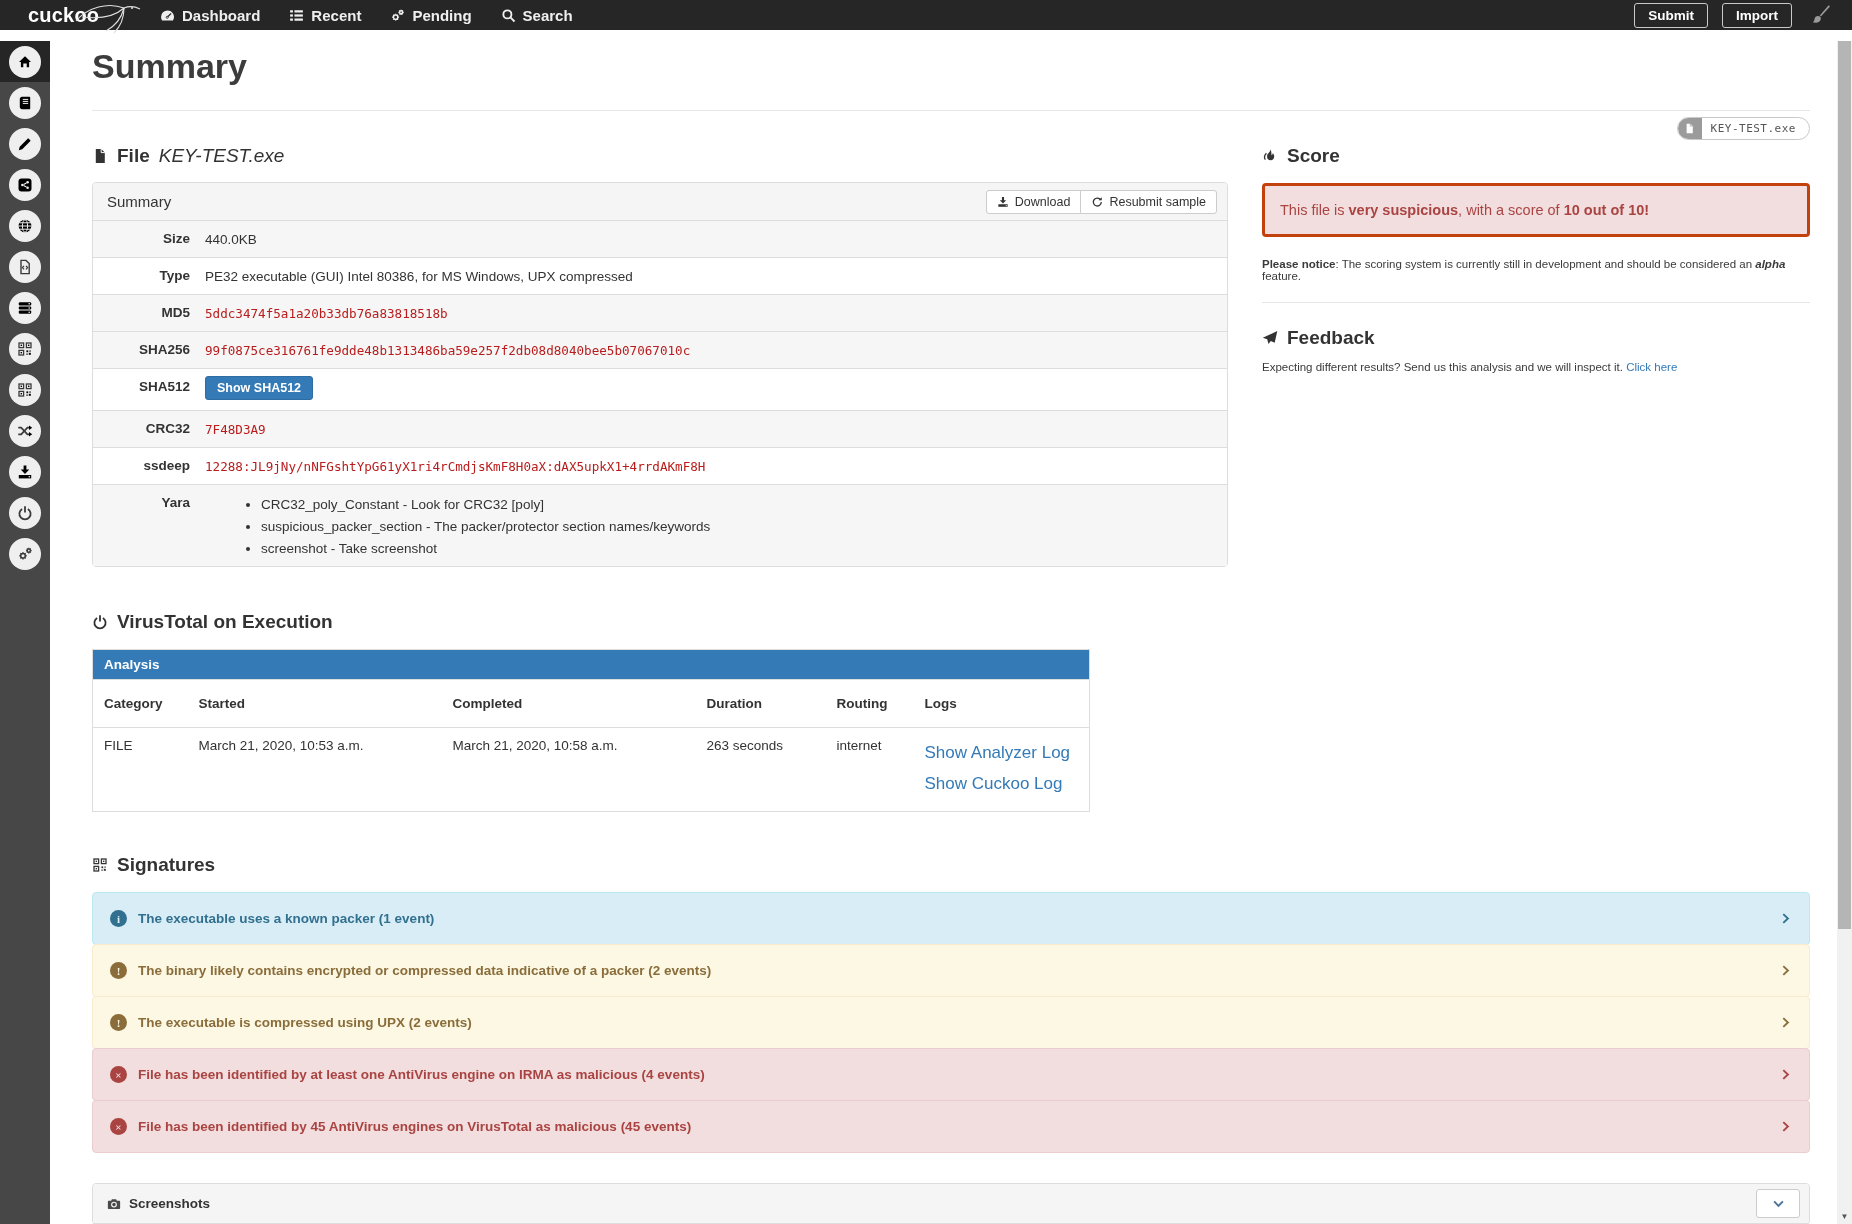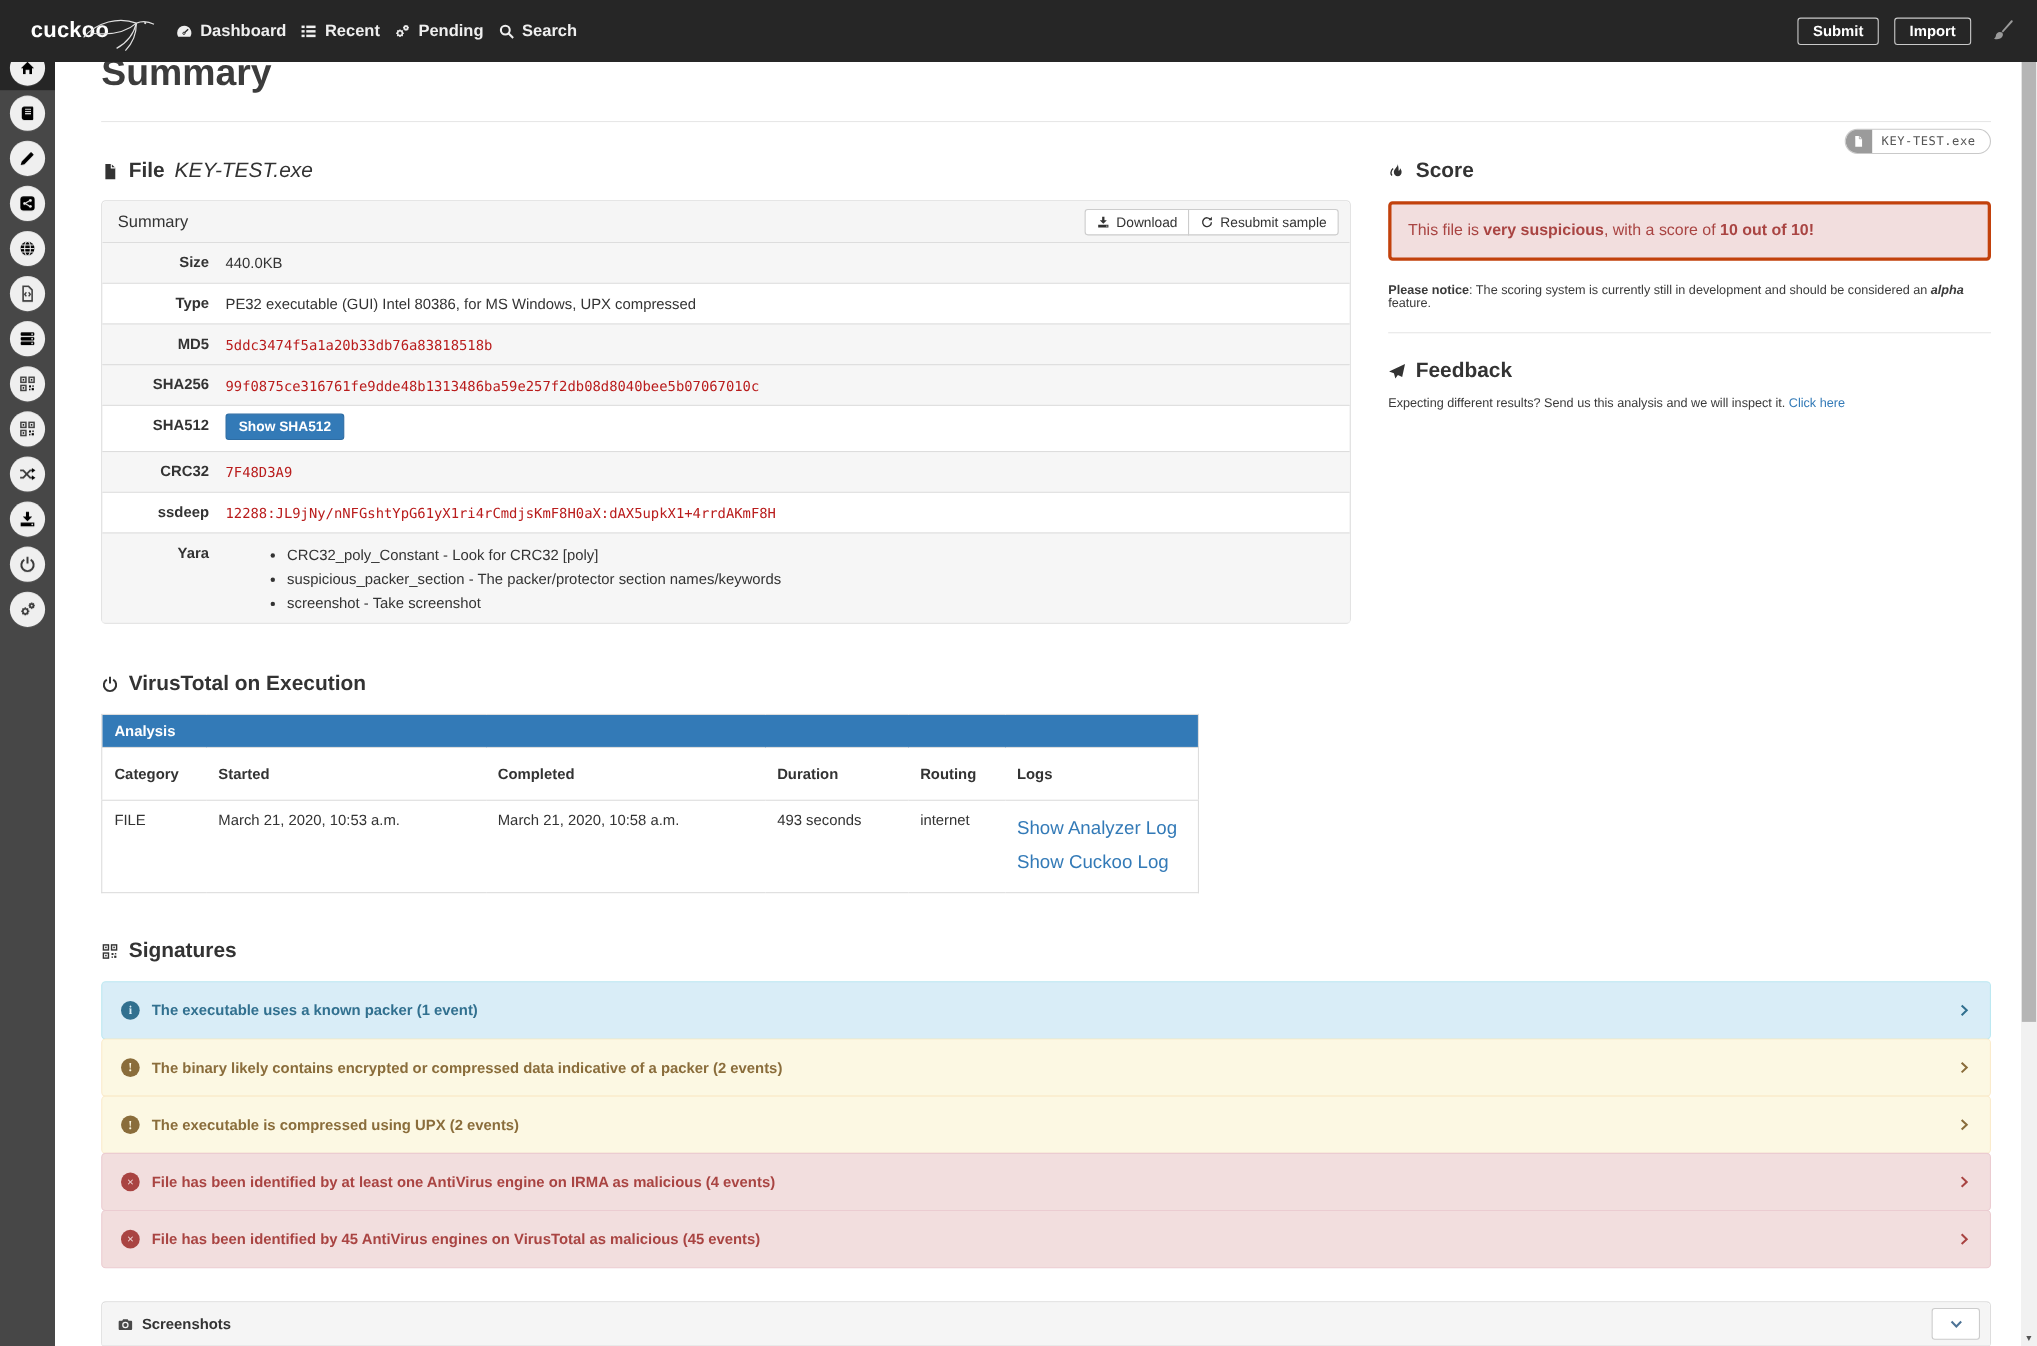--- a/index.html
+++ b/index.html
@@ -3,26 +3,26 @@
 <meta charset="utf-8">
 <style>
   * { box-sizing: border-box; margin: 0; padding: 0; }
   html, body { width: 1852px; height: 1224px; overflow: hidden; background:#fff;
     font-family: "Liberation Sans", sans-serif; color:#333; }
 
   .icon { display:inline-flex; width:1em; height:1em; }
   .icon svg { width:100%; height:100%; fill:currentColor; }
 
   
-  .navbar { position:fixed; top:0; left:0; width:1852px; height:56px; background:#262626;
+  .navbar { position:fixed; top:0; left:0; width:1852px; height:30px; background:#262626;
     display:flex; align-items:center; z-index:20; }
   .brand { position:relative; margin-left:28px; width:110px; height:41px; display:flex; align-items:center; }
   .brand-text { color:#fff; font-size:20px; font-weight:bold; letter-spacing:.2px; }
   .brand-bird { position:absolute; left:44px; top:2px; width:72px; height:40px; }
-  .nav-items { display:flex; align-items:center; gap:13px; margin-left:22px; }
+  .nav-items { display:flex; align-items:center; gap:29px; margin-left:22px; }
   .nav-item { display:flex; align-items:center; gap:7px; color:#efefef; font-size:15px; font-weight:bold; cursor:pointer; text-decoration:none; }
   .nav-item .icon { font-size:15px; }
   .nav-right { margin-left:auto; display:flex; align-items:center; gap:14px; margin-right:22px; }
   .nav-btn { background:transparent; border:1px solid #c9c9c9; border-radius:3px; color:#fff;
     font-family:inherit; font-size:13.5px; font-weight:bold; padding:4px 13px; cursor:pointer; }
   .theme-brush { color:#9a9a9a; font-size:22px; width:24px; height:24px; cursor:pointer; }
 
   
   .sidebar { position:fixed; top:41px; left:0; width:50px; height:1183px; background:#474747; z-index:15; }
   .side-item { width:50px; height:41px; display:flex; align-items:center; justify-content:center; cursor:pointer; }
@@ -512,21 +512,21 @@
             <th class="c4">Duration</th>
             <th class="c5">Routing</th>
             <th class="c6">Logs</th>
           </tr>
       </thead>
       <tbody>
         <tr id="exec-row">
             <td>FILE</td>
             <td>March 21, 2020, 10:53 a.m.</td>
             <td>March 21, 2020, 10:58 a.m.</td>
-            <td>493 seconds</td>
+            <td>263 seconds</td>
             <td>internet</td>
             <td>
               <a class="log-link">Show Analyzer Log</a>
               <a class="log-link">Show Cuckoo Log</a>
             </td>
           </tr>
       </tbody>
     </table>
   </div>
 

